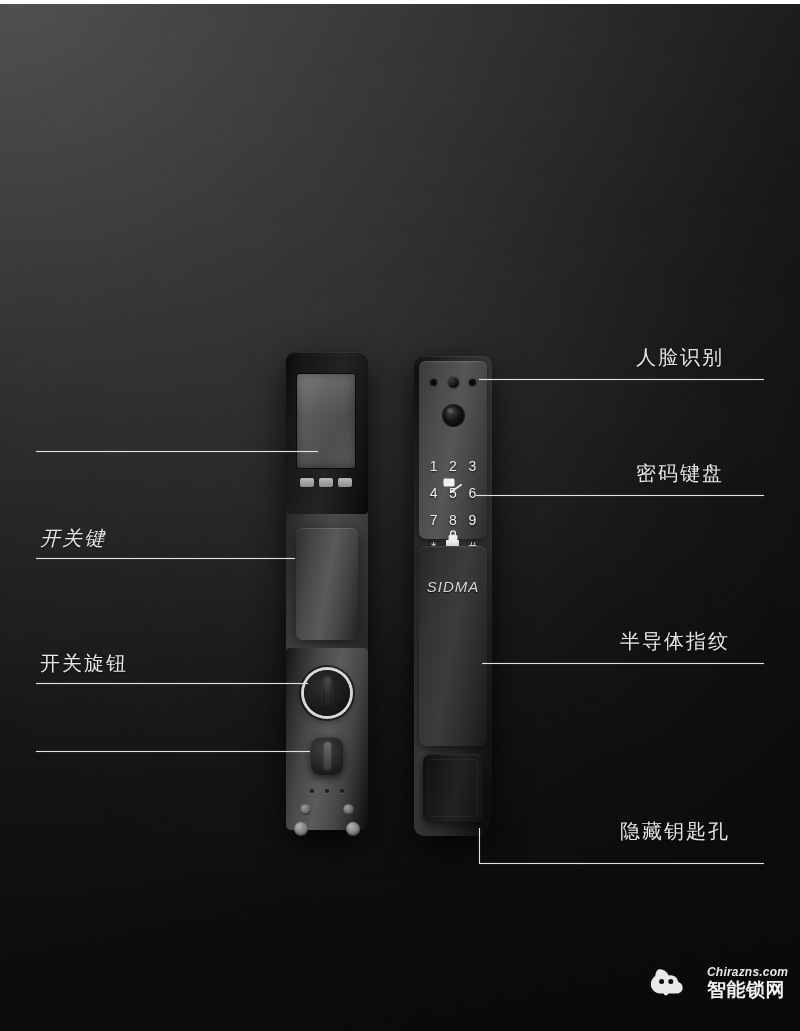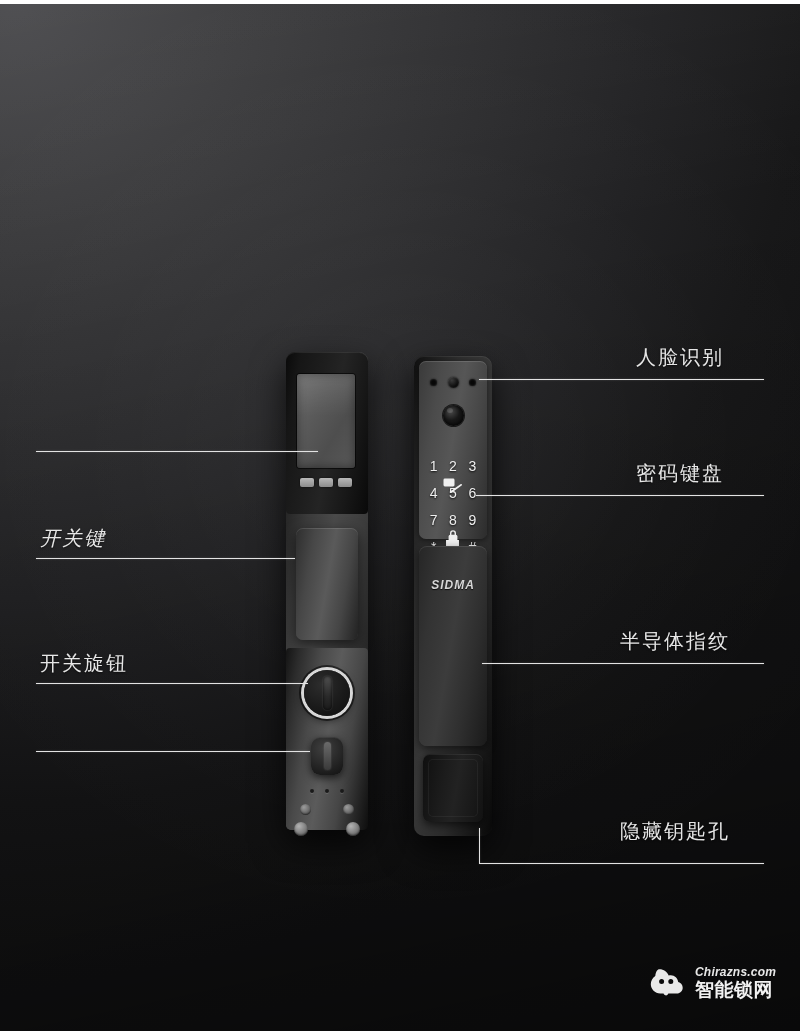--- a/index.html
+++ b/index.html
@@ -205,40 +205,40 @@
   .glyph path, .glyph rect, .glyph circle{fill:#efefef;}
 
   .fp-plate{
     position:absolute;left:5px;top:190px;right:5px;height:200px;
     border-radius:8px;
     background:linear-gradient(100deg,#262626 0%,#333 22%,#3c3c3c 48%,#2e2e2e 72%,#1a1a1a 100%);
     box-shadow:inset 0 1px 0 rgba(255,255,255,.10), 0 3px 9px rgba(0,0,0,.55);
   }
   .brand{
     position:absolute;left:0;right:0;top:32px;text-align:center;
-    color:#d7d7d7;font-size:12px;font-weight:700;font-style:italic;
+    color:#d7d7d7;font-size:15px;font-weight:400;font-style:italic;
     letter-spacing:1px;
     text-shadow:0 1px 1px rgba(0,0,0,.8);
   }
   .keyhole-cover{
     position:absolute;left:9px;top:398px;right:9px;height:68px;
     border-radius:7px;
     background:linear-gradient(100deg,#0f0f0f,#1c1c1c 35%,#222 55%,#121212 100%);
     box-shadow:inset 0 1px 0 rgba(255,255,255,.07), 0 3px 8px rgba(0,0,0,.6);
   }
   .keyhole-cover::after{
     content:"";position:absolute;left:5px;top:5px;right:5px;bottom:5px;
     border-radius:5px;
     box-shadow:inset 0 0 0 1px rgba(255,255,255,.05);
   }
 
   
   .watermark{
     position:absolute;left:648px;top:952px;width:140px;height:62px;
-    display:flex;align-items:center;gap:7px;
+    display:flex;align-items:center;gap:19px;
   }
   .wm-logo{width:40px;height:34px;flex:0 0 auto;}
   .wm-logo path{fill:#e8e8e8;}
   .wm-text{display:flex;flex-direction:column;justify-content:center;}
   .wm-top{
     color:#e8e8e8;font-size:12px;font-style:italic;font-weight:700;
     letter-spacing:.2px;line-height:13px;
   }
   .wm-btm{
     color:#f2f2f2;font-size:19px;font-weight:700;line-height:21px;

